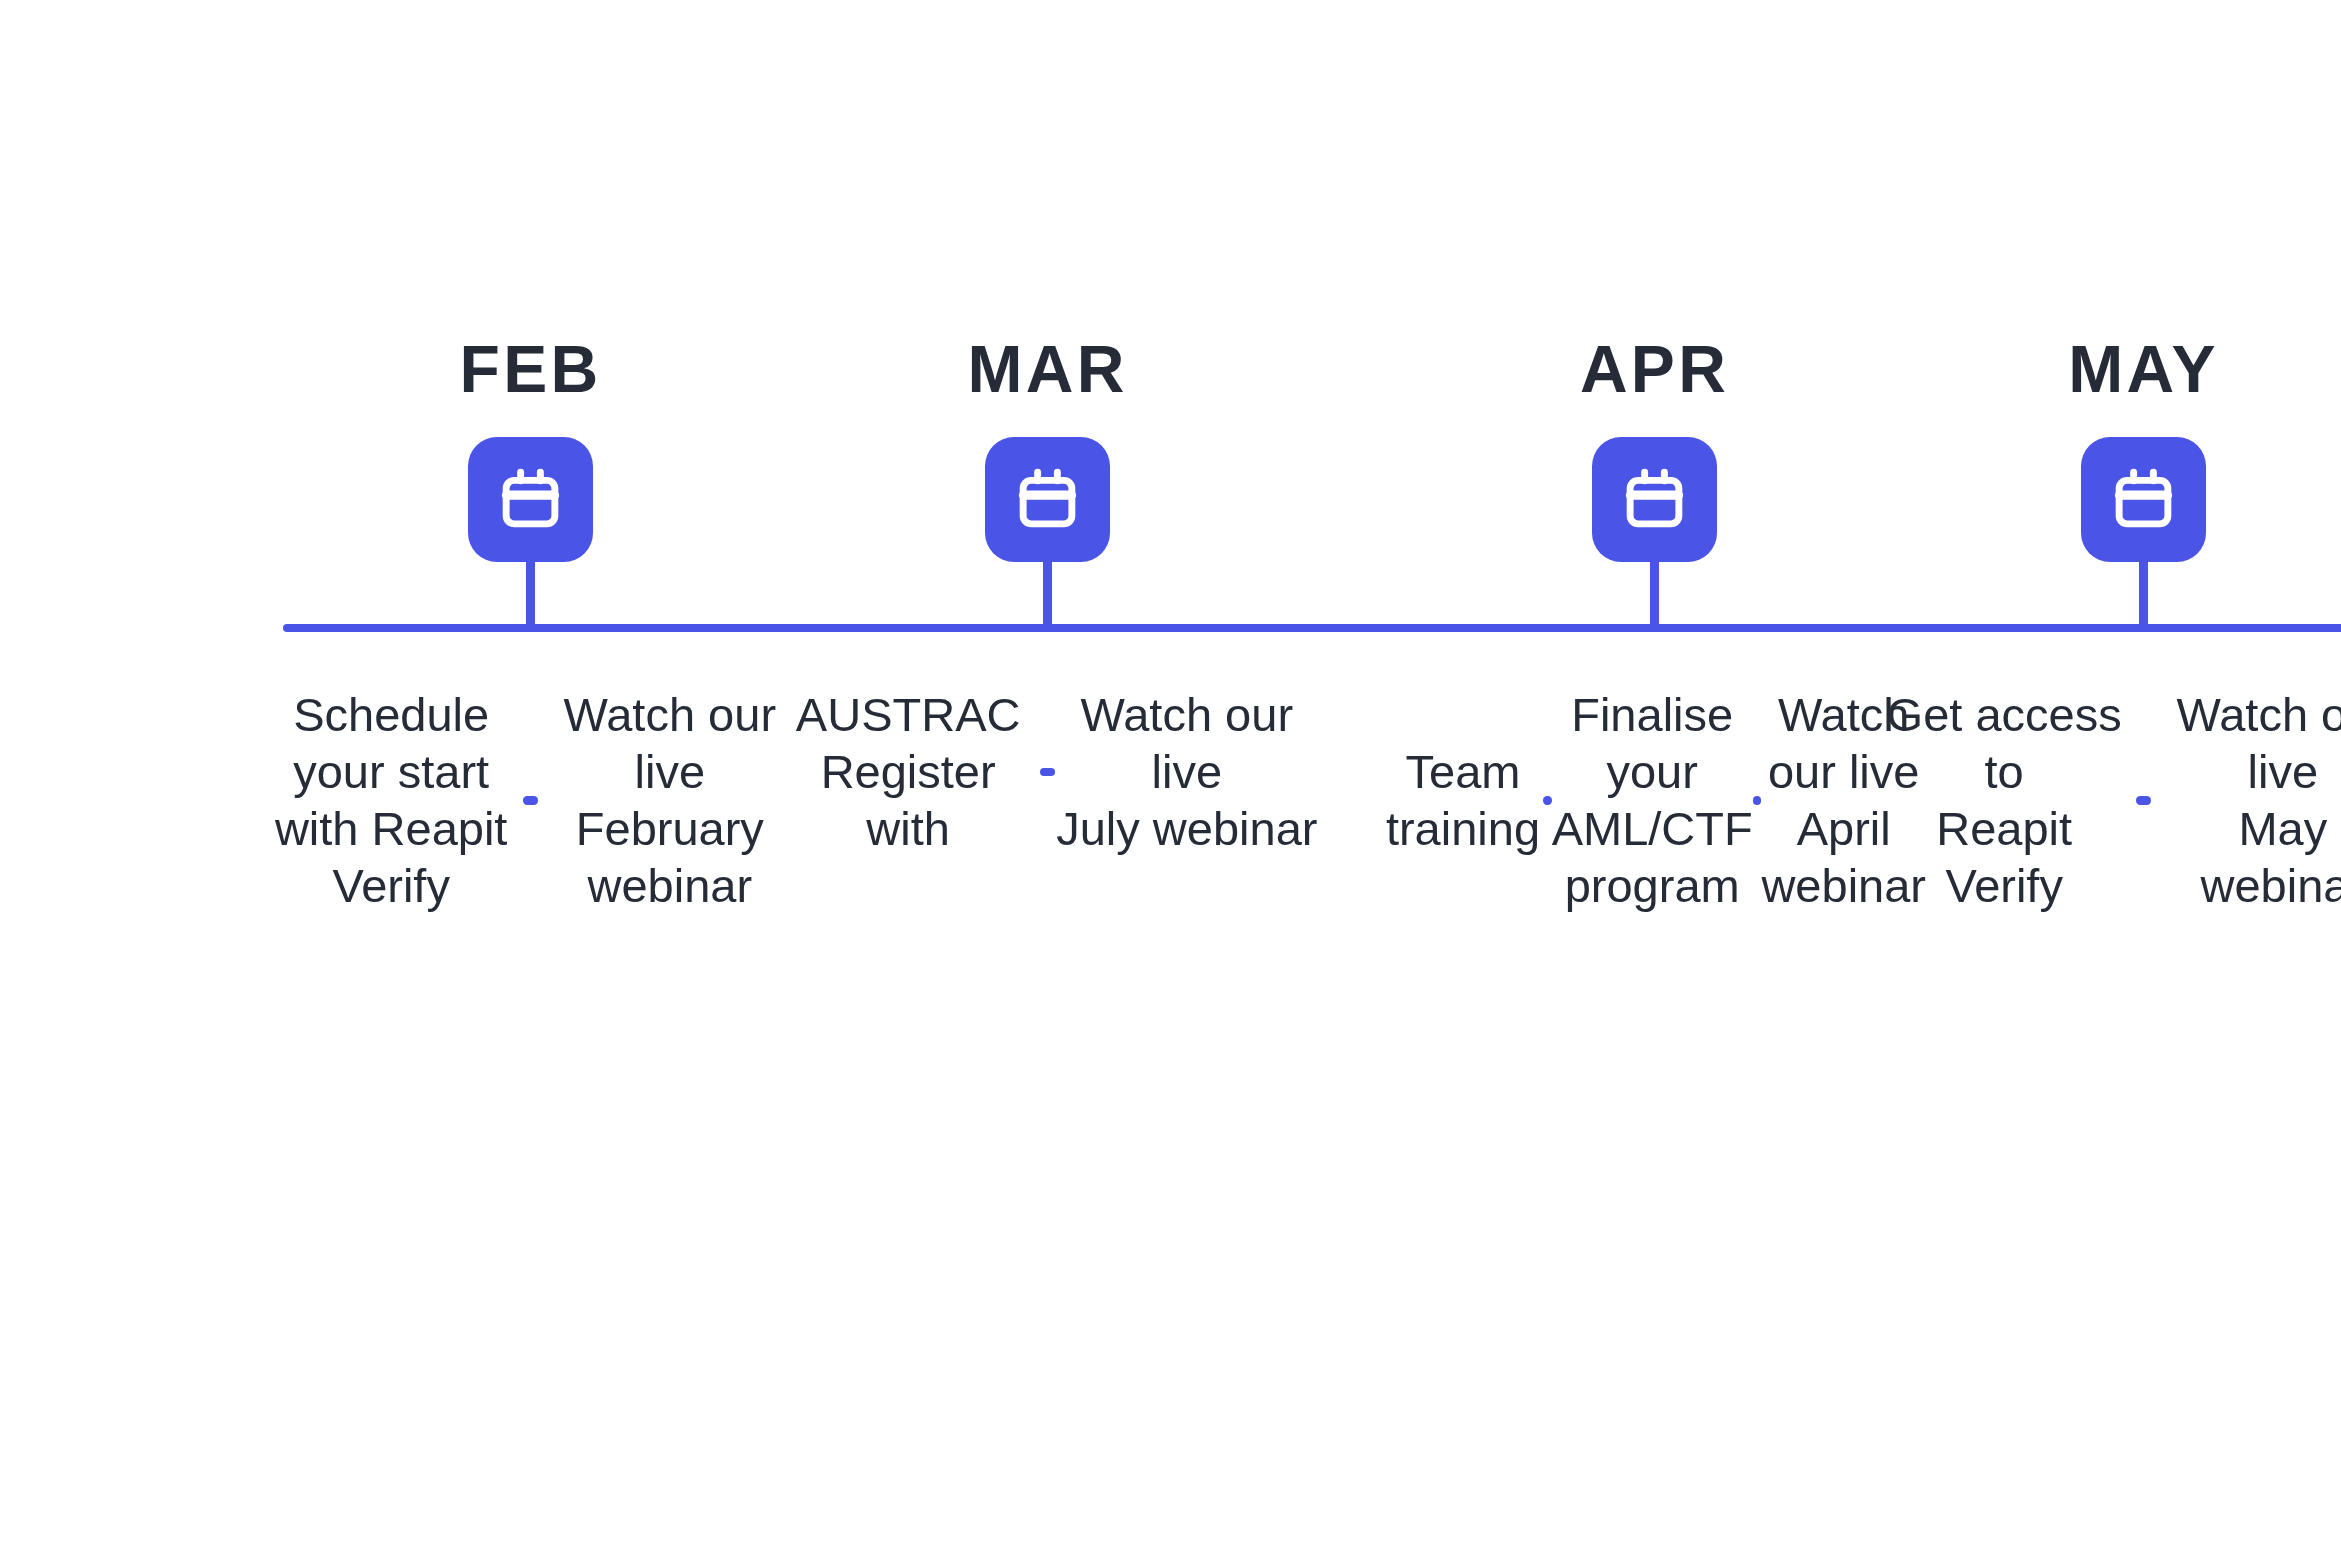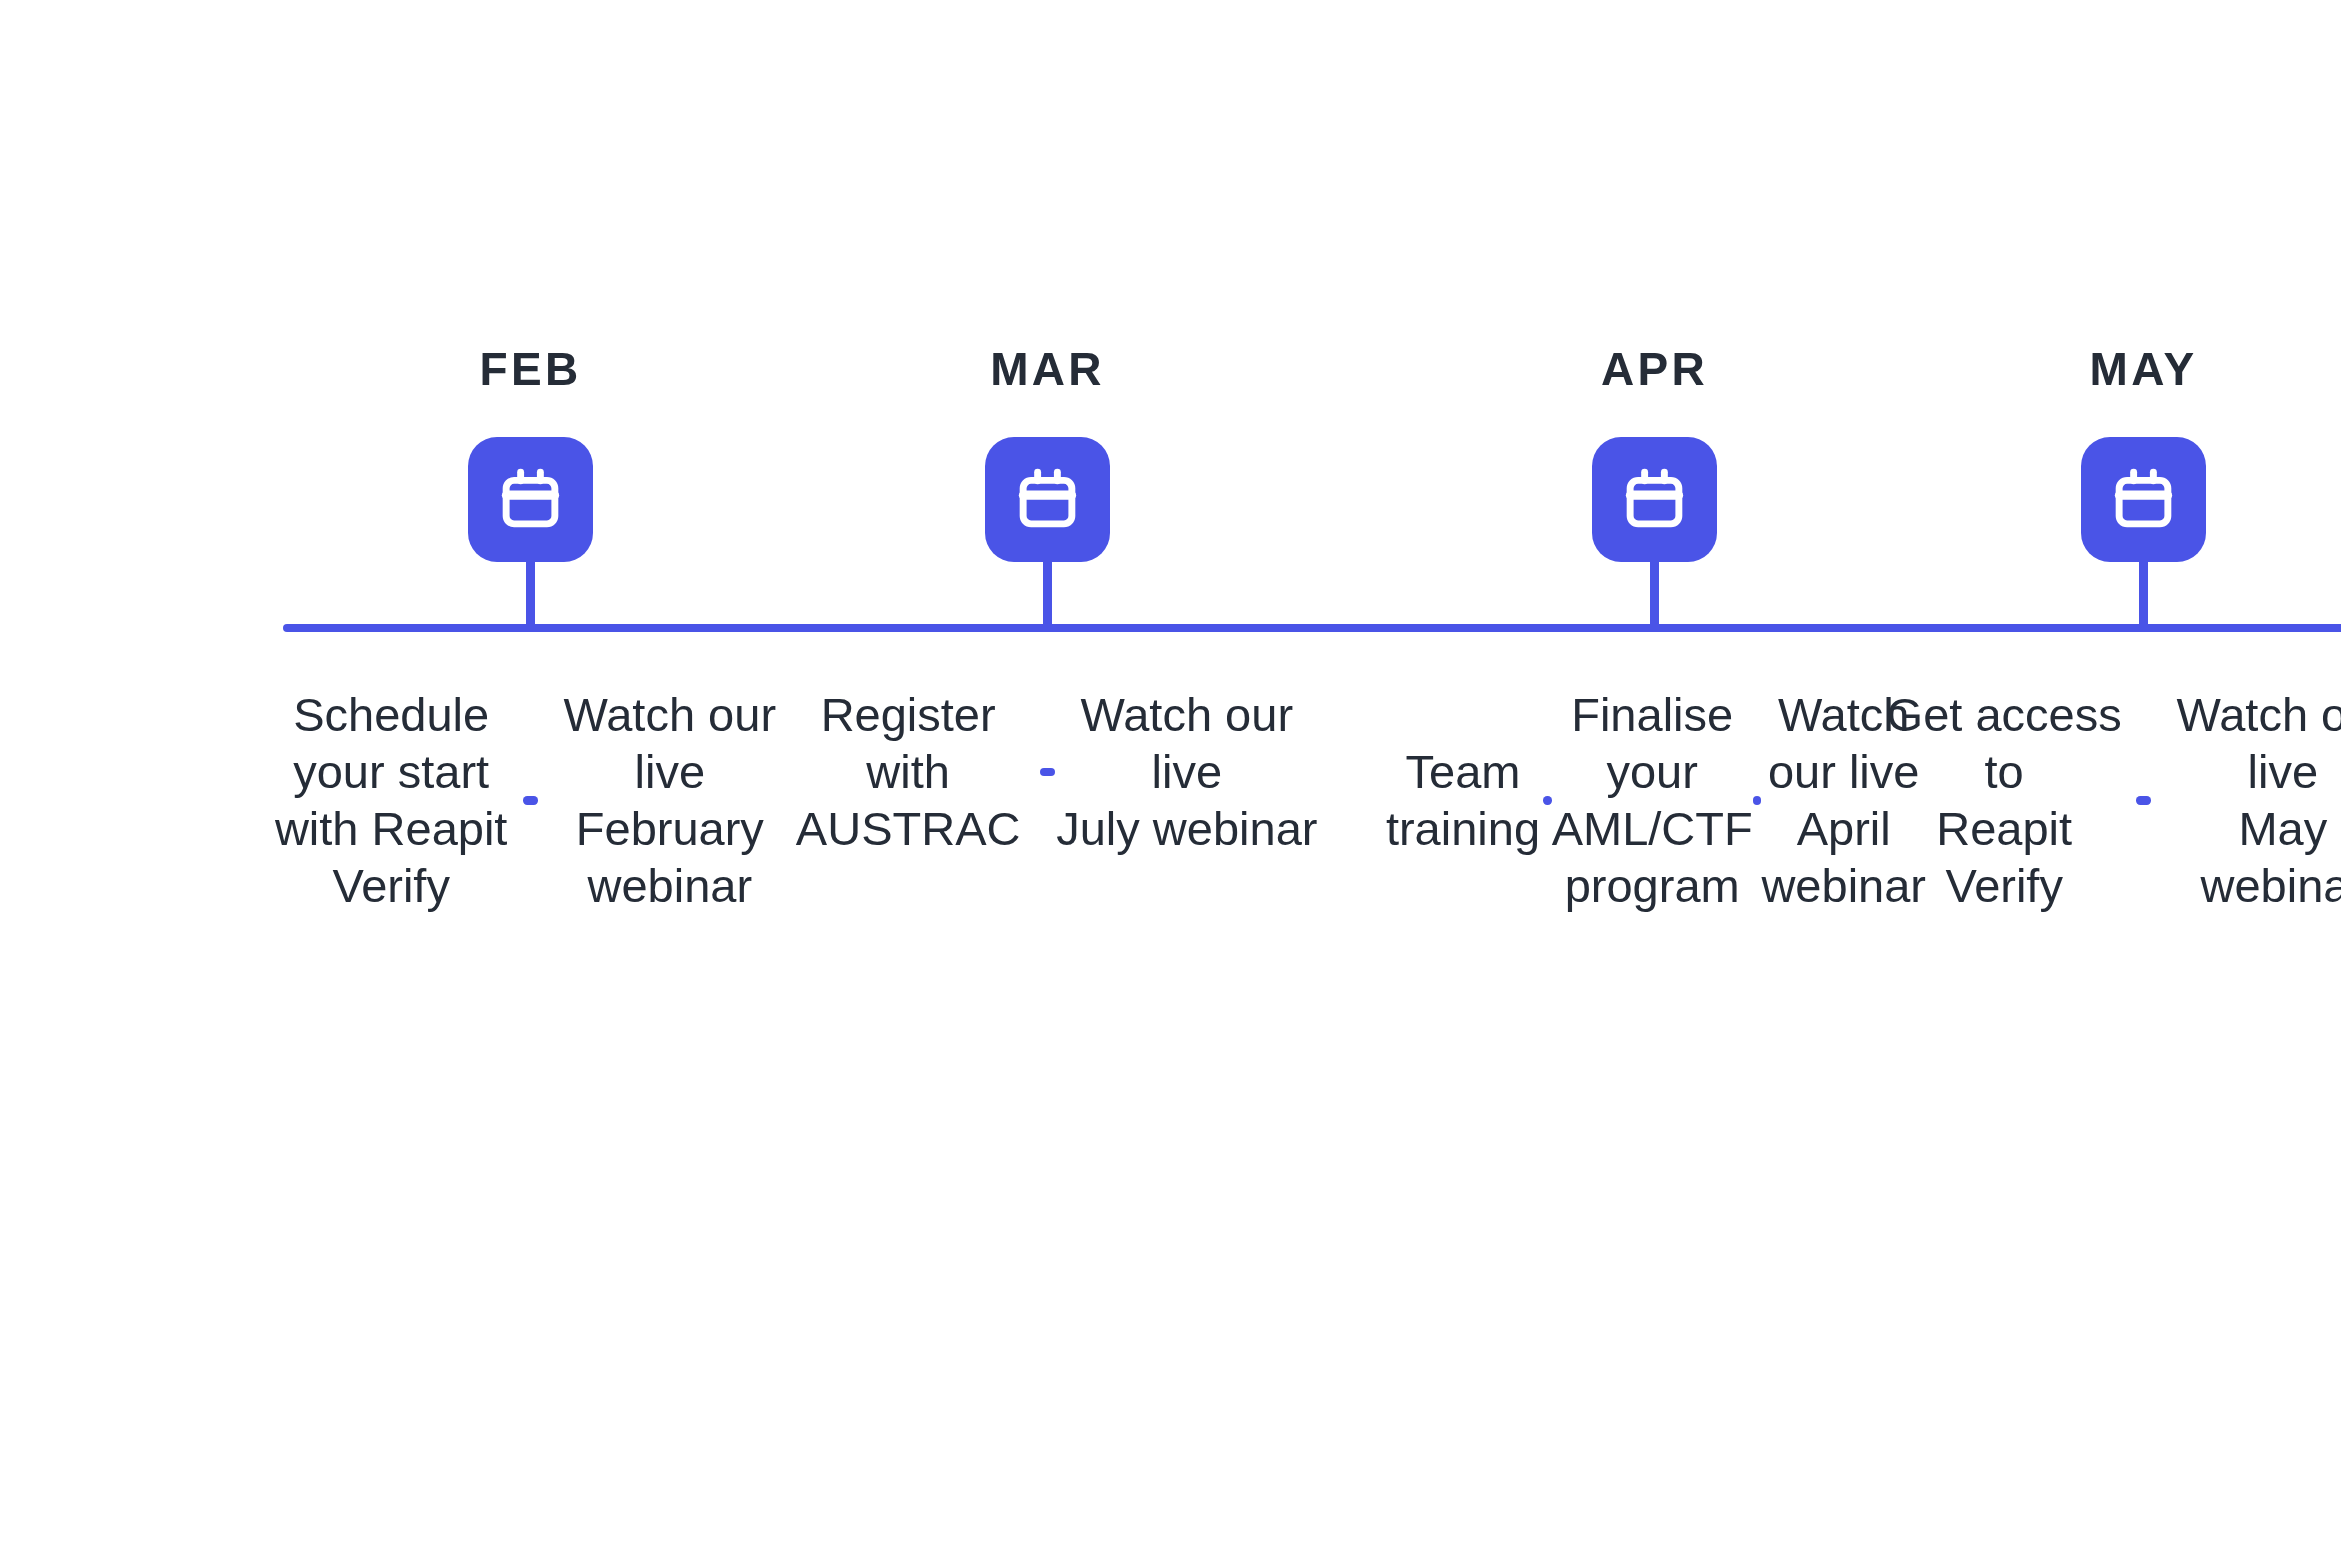--- a/index.html
+++ b/index.html
@@ -28,21 +28,21 @@
   }
   .column{
     position:absolute;
     top:325px;
     width:543px;
     display:flex;
     flex-direction:column;
     align-items:center;
   }
   .month-label{
-    font-size:46px;
+    font-size:66px;
     line-height:89px;
     font-weight:700;
     letter-spacing:3.3px;
     color:var(--ink);
     text-align:center;
   }
   .icon-box{
     margin-top:23.4px;
     width:125px;
     height:125px;
@@ -121,22 +121,22 @@
           <rect x="4.6" y="6.2" width="14.8" height="13.2" rx="2.4" stroke-width="2.1"></rect>
           <line x1="4.7" y1="10.7" x2="19.3" y2="10.7" stroke-width="2.8"></line>
           <line x1="9" y1="3.7" x2="9" y2="6.3" stroke-width="2.1"></line>
           <line x1="15" y1="3.7" x2="15" y2="6.3" stroke-width="2.1"></line>
         </g>
       </svg>
     </div>
     <div class="connector"></div>
     <div class="items">
           <div class="milestone">
+            <div><span class="strong">AUSTRAC</span></div>
             <div><span>Register with</span></div>
-            <div><span class="strong">AUSTRAC</span></div>
           </div>
           <div class="dash"></div>
           <div class="milestone">
             <div><span>Watch our live</span></div>
             <div><span class="strong">July webinar</span></div>
           </div>
         </div>
   </div>
 
   <div class="column" style="left: 1383px;">

